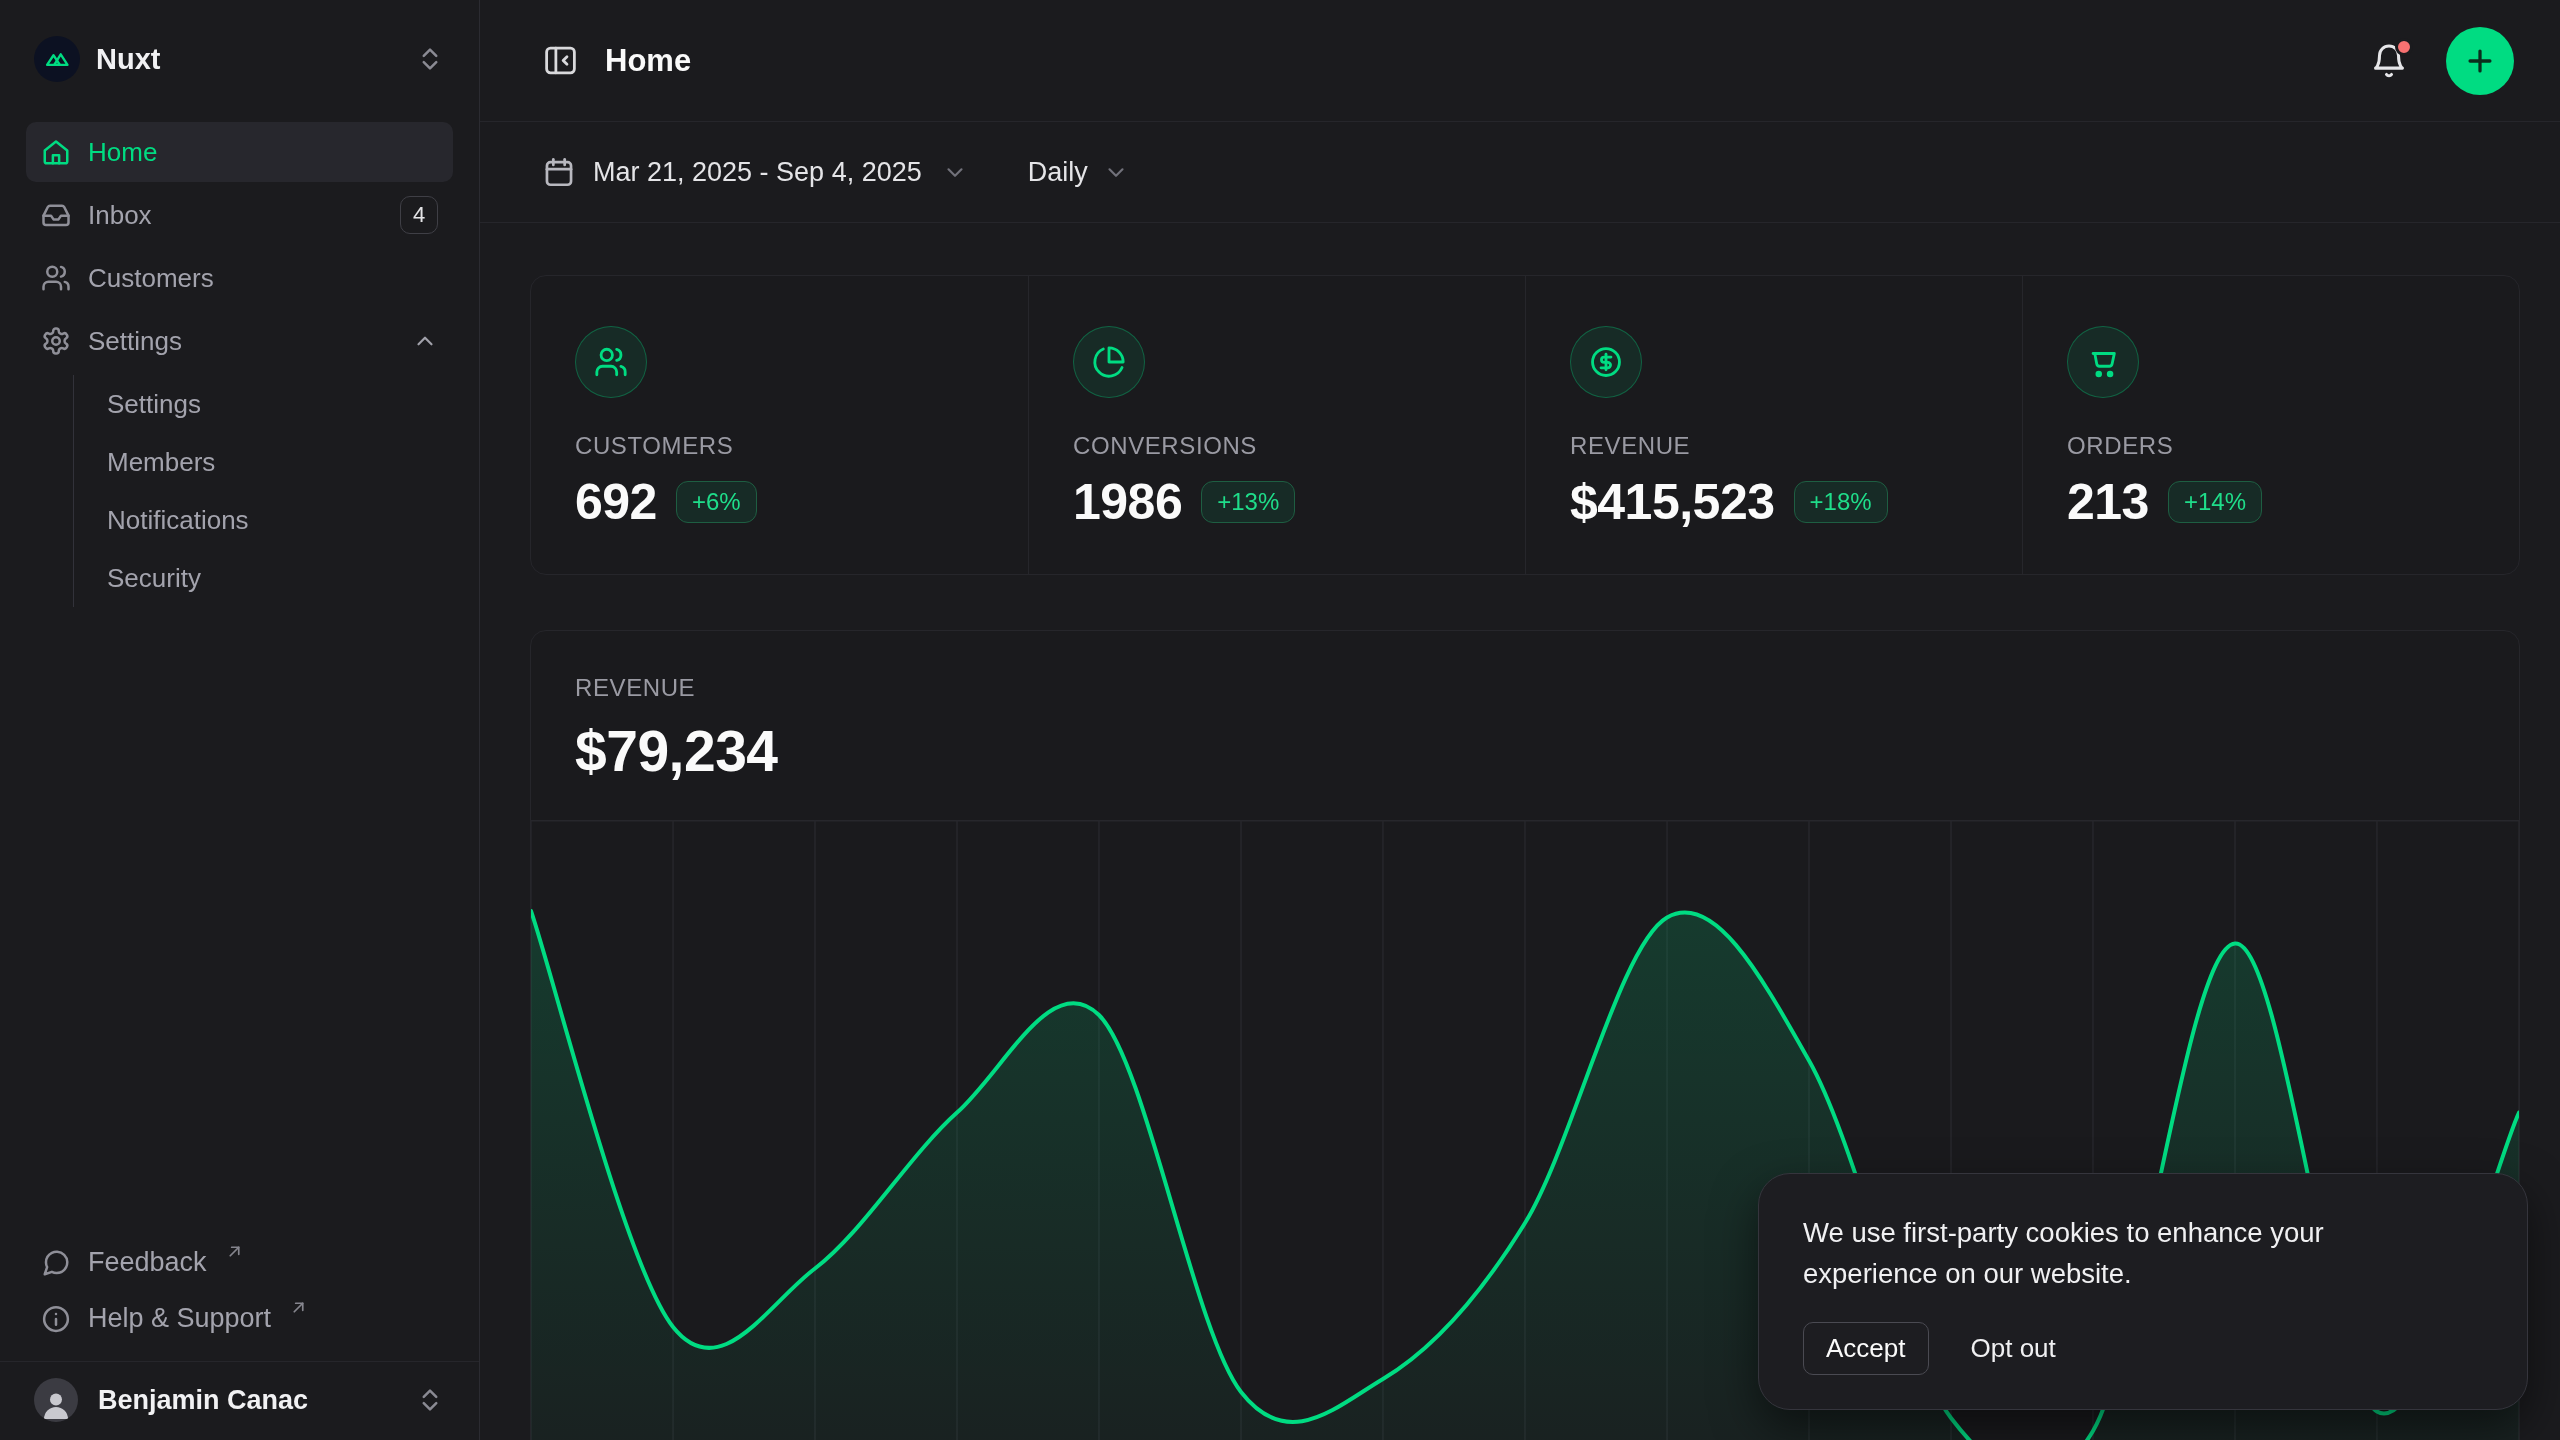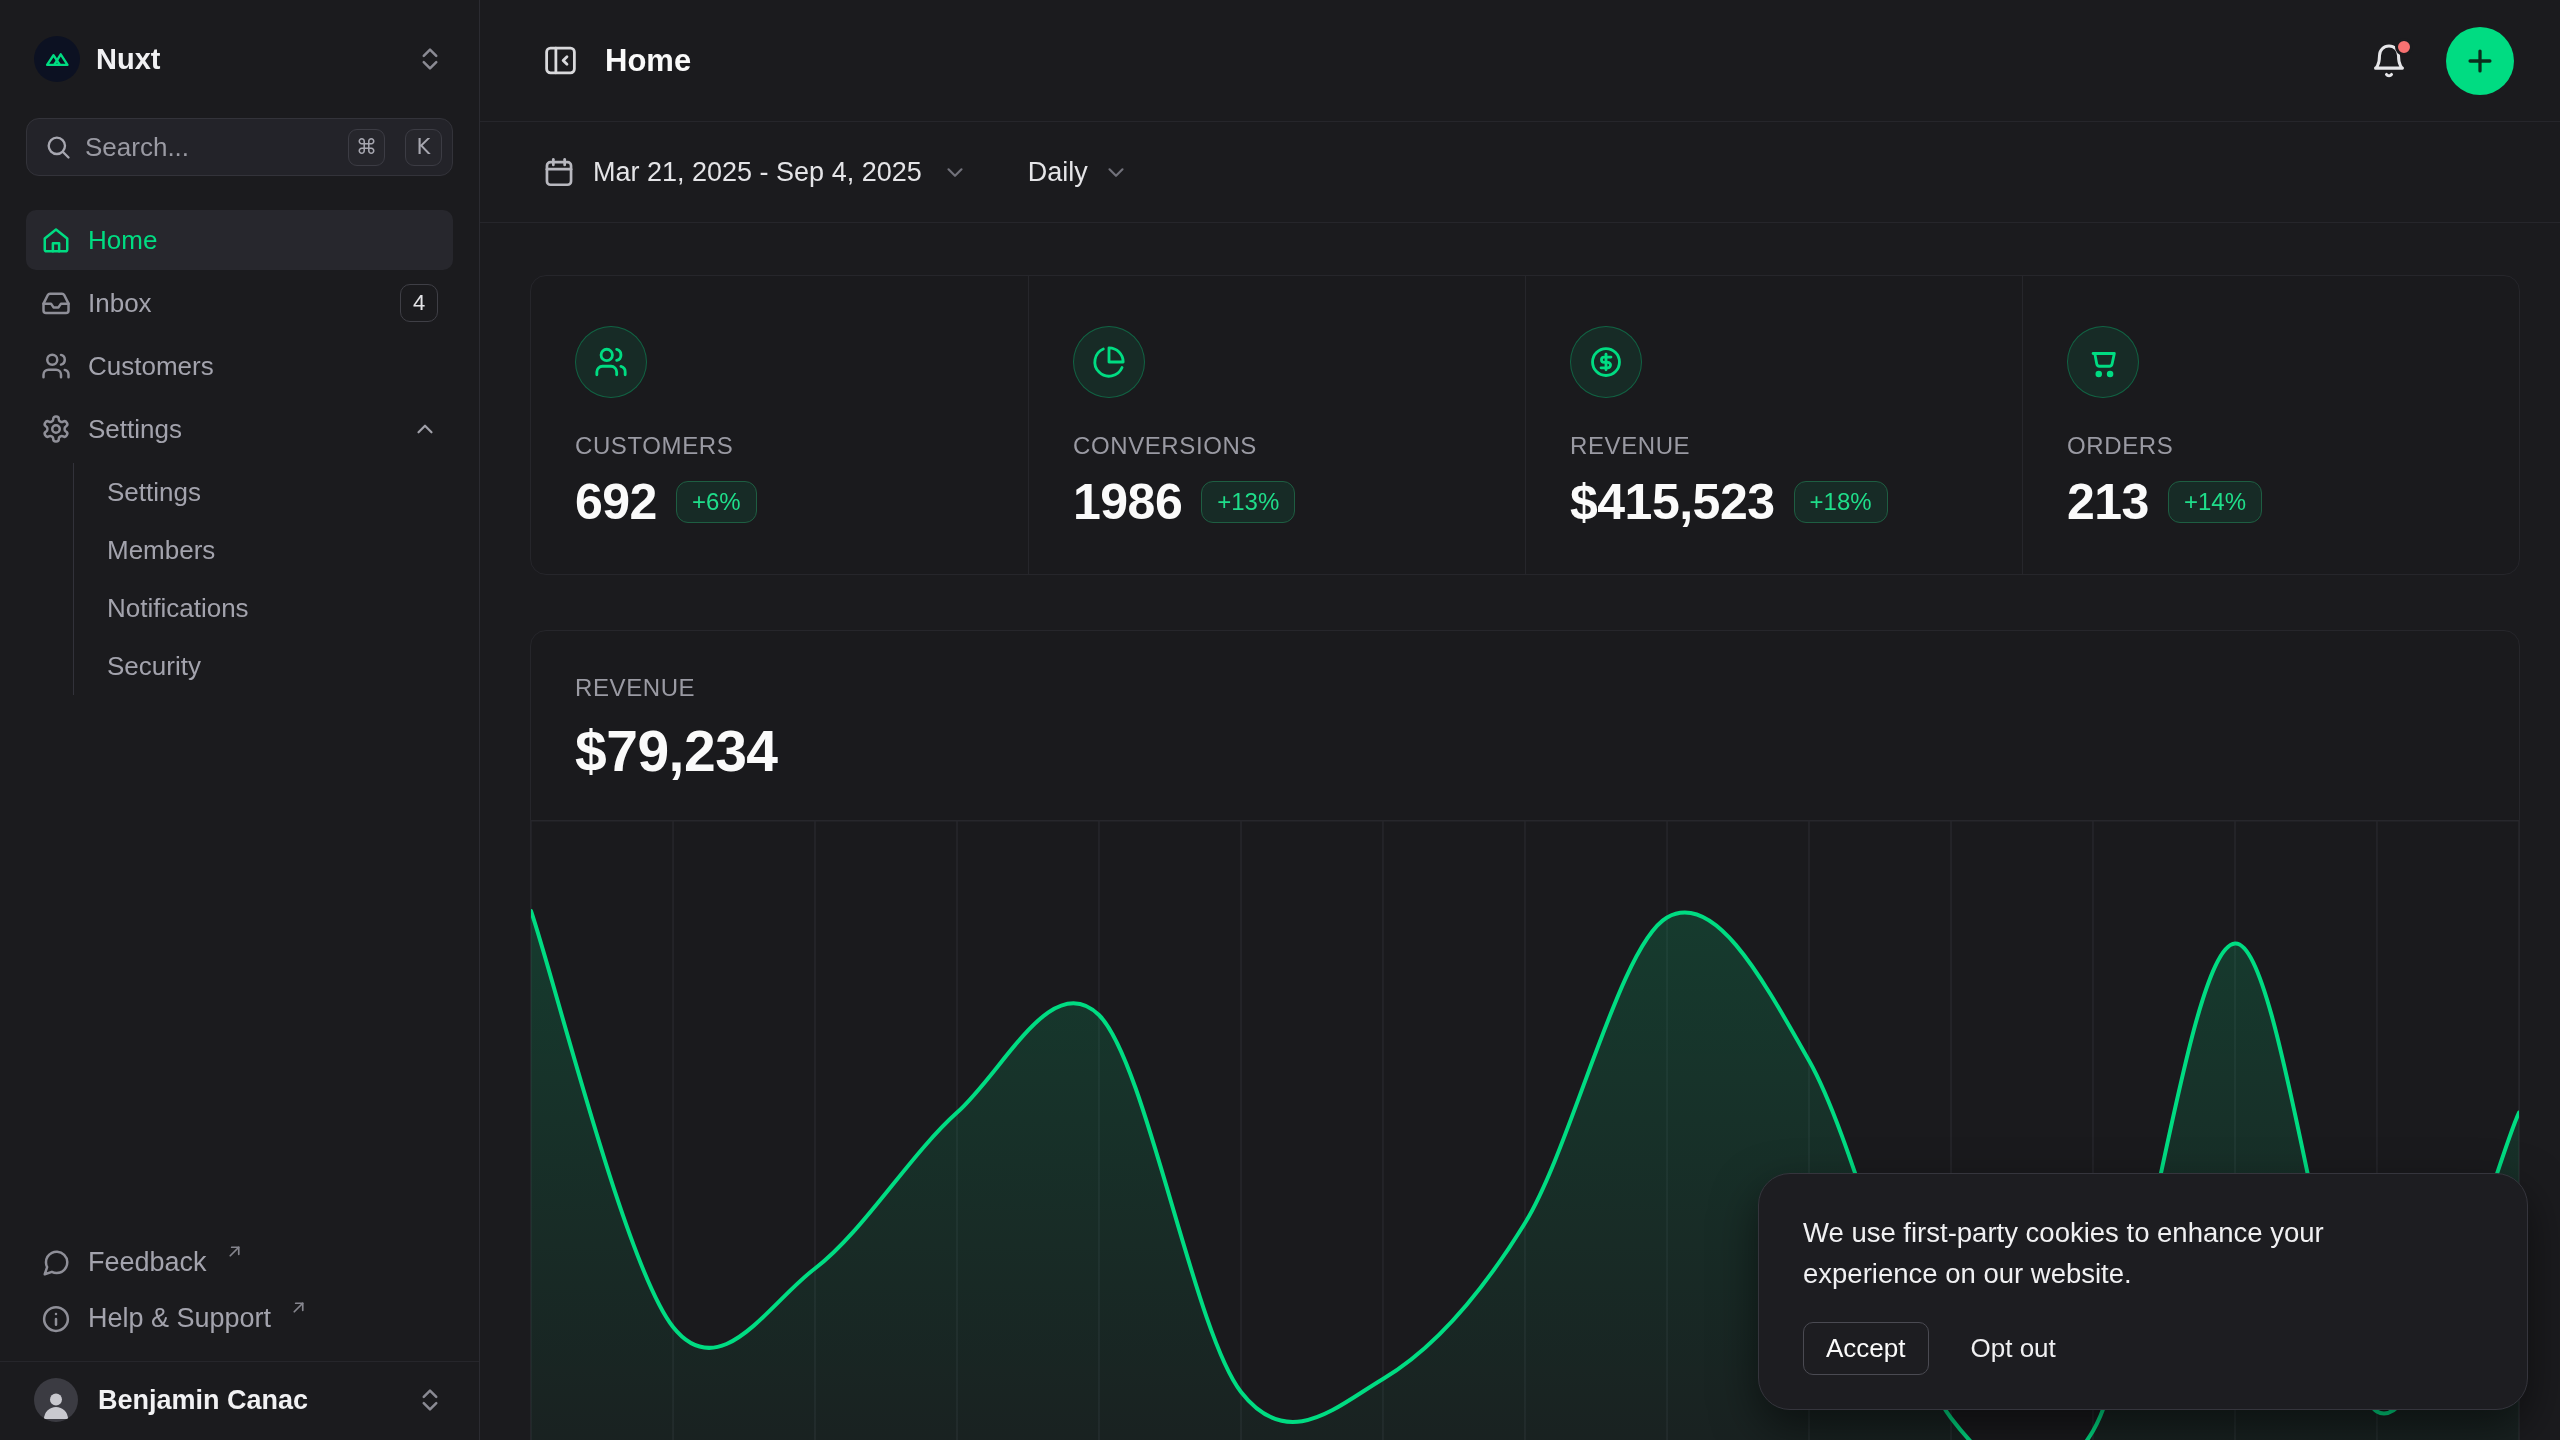--- a/index.html
+++ b/index.html
@@ -106,31 +106,20 @@
     </span>
     <span class="workspace-name">Nuxt</span>
     <span class="updown">
       <svg width="30" height="30" viewBox="0 0 24 24" fill="none" stroke="currentColor" stroke-width="2" stroke-linecap="round" stroke-linejoin="round">
           <path d="M7 9.5 L12 4.5 L17 9.5"></path>
           <path d="M7 14.5 L12 19.5 L17 14.5"></path>
         </svg>
     </span>
   </div>
 
-  <div class="search-box">
-    <span style="color:#a7a7b0;display:flex;">
-      <svg width="28" height="28" viewBox="0 0 24 24" fill="none" stroke="currentColor" stroke-width="2" stroke-linecap="round">
-          <circle cx="11" cy="11" r="7"></circle>
-          <line x1="16.5" y1="16.5" x2="21" y2="21"></line>
-        </svg>
-    </span>
-    <input type="text" placeholder="Search..." style="">
-    <span class="kbd">⌘</span>
-    <span class="kbd">K</span>
-  </div>
 
   <nav class="nav">
     <div class="nav-item active">
       <span class="nico">
         <svg width="30" height="30" viewBox="0 0 24 24" fill="none" stroke="currentColor" stroke-width="2" stroke-linecap="round" stroke-linejoin="round">
             <path d="M3 10.8 L12 3.6 L21 10.8 V19.5 a1.5 1.5 0 0 1 -1.5 1.5 H4.5 A1.5 1.5 0 0 1 3 19.5 Z"></path>
             <path d="M9.5 21 V14.5 h5 V21"></path>
           </svg>
       </span>
       <span>Home</span>

